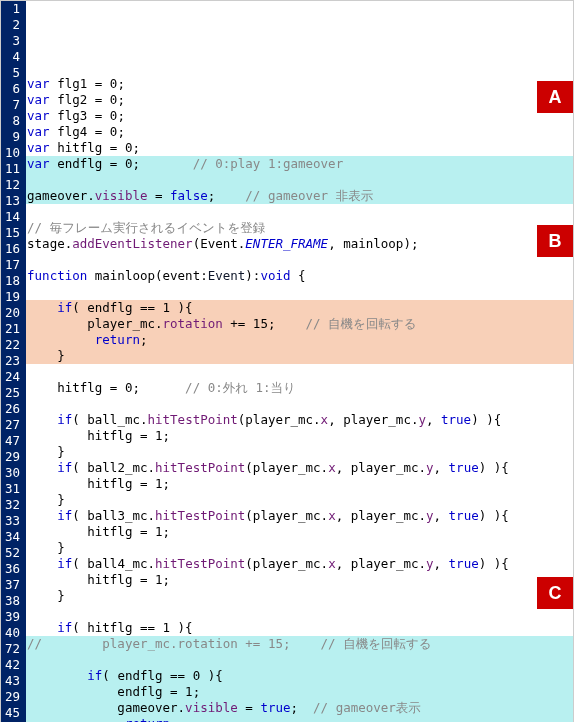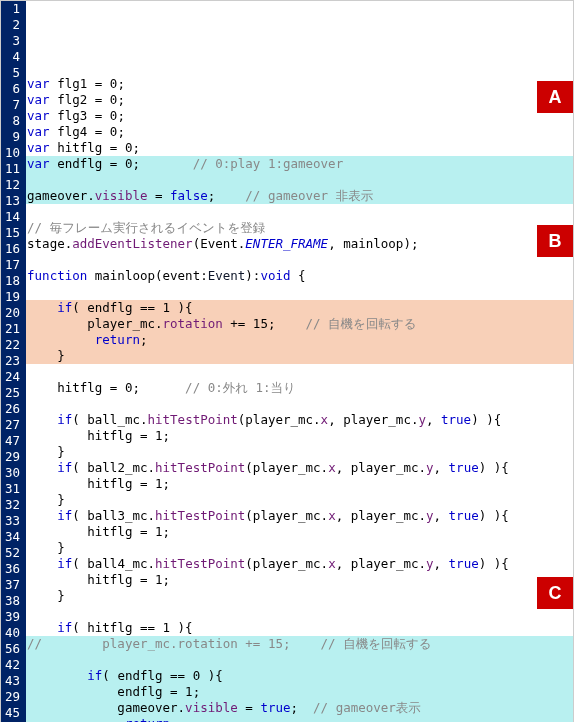--- a/index.html
+++ b/index.html
@@ -98,21 +98,21 @@
       <div class="line">31</div>
       <div class="line">32</div>
       <div class="line">33</div>
       <div class="line">34</div>
       <div class="line">52</div>
       <div class="line">36</div>
       <div class="line">37</div>
       <div class="line">38</div>
       <div class="line">39</div>
       <div class="line">40</div>
-      <div class="line">56</div>
+      <div class="line">72</div>
       <div class="line">42</div>
       <div class="line">43</div>
       <div class="line">29</div>
       <div class="line">45</div>
     </div>
   <div class="code" id="code">
     <div class="badge badge-a">A</div>
     <div class="badge badge-b">B</div>
     <div class="badge badge-c">C</div>
   <div class="line"><span class="kw">var </span><span class="name">flg1 = 0;</span></div><div class="line"><span class="kw">var </span><span class="name">flg2 = 0;</span></div><div class="line"><span class="kw">var </span><span class="name">flg3 = 0;</span></div><div class="line"><span class="kw">var </span><span class="name">flg4 = 0;</span></div><div class="line"><span class="kw">var </span><span class="name">hitflg = 0;</span></div><div class="line hl-cyan"><span class="kw">var </span><span class="name">endflg = 0;       </span><span class="cmnt">// 0:play 1:gameover</span></div><div class="line hl-cyan"></div><div class="line hl-cyan"><span class="name">gameover.</span><span class="method">visible</span><span class="op"> = </span><span class="kw">false</span><span class="name">;    </span><span class="cmnt">// gameover 非表示</span></div><div class="line"></div><div class="line"><span class="cmnt">// 毎フレーム実行されるイベントを登録</span></div><div class="line"><span class="name">stage.</span><span class="method">addEventListener</span><span class="name">(Event.</span><span class="prop">ENTER_FRAME</span><span class="name">, mainloop);</span></div><div class="line"></div><div class="line"><span class="kw">function </span><span class="name">mainloop(event:</span><span class="typ">Event</span><span class="name">):</span><span class="kw">void</span><span class="name"> {</span></div><div class="line"></div><div class="line hl-orange"><span class="name">    </span><span class="kw">if</span><span class="name">( endflg == 1 ){</span></div><div class="line hl-orange"><span class="name">        player_mc.</span><span class="method">rotation</span><span class="name"> += 15;    </span><span class="cmnt">// 自機を回転する</span></div><div class="line hl-orange"><span class="name">         </span><span class="kw">return</span><span class="name">;</span></div><div class="line hl-orange"><span class="name">    }</span></div><div class="line"></div><div class="line"><span class="name">    hitflg = 0;      </span><span class="cmnt">// 0:外れ 1:当り</span></div><div class="line"></div><div class="line"><span class="name">    </span><span class="kw">if</span><span class="name">( ball_mc.</span><span class="method">hitTestPoint</span><span class="name">(player_mc.</span><span class="method">x</span><span class="name">, player_mc.</span><span class="method">y</span><span class="name">, </span><span class="kw">true</span><span class="name">) ){</span></div><div class="line"><span class="name">        hitflg = 1;</span></div><div class="line"><span class="name">    }</span></div><div class="line"><span class="name">    </span><span class="kw">if</span><span class="name">( ball2_mc.</span><span class="method">hitTestPoint</span><span class="name">(player_mc.</span><span class="method">x</span><span class="name">, player_mc.</span><span class="method">y</span><span class="name">, </span><span class="kw">true</span><span class="name">) ){</span></div><div class="line"><span class="name">        hitflg = 1;</span></div><div class="line"><span class="name">    }</span></div><div class="line"><span class="name">    </span><span class="kw">if</span><span class="name">( ball3_mc.</span><span class="method">hitTestPoint</span><span class="name">(player_mc.</span><span class="method">x</span><span class="name">, player_mc.</span><span class="method">y</span><span class="name">, </span><span class="kw">true</span><span class="name">) ){</span></div><div class="line"><span class="name">        hitflg = 1;</span></div><div class="line"><span class="name">    }</span></div><div class="line"><span class="name">    </span><span class="kw">if</span><span class="name">( ball4_mc.</span><span class="method">hitTestPoint</span><span class="name">(player_mc.</span><span class="method">x</span><span class="name">, player_mc.</span><span class="method">y</span><span class="name">, </span><span class="kw">true</span><span class="name">) ){</span></div><div class="line"><span class="name">        hitflg = 1;</span></div><div class="line"><span class="name">    }</span></div><div class="line"></div><div class="line"><span class="name">    </span><span class="kw">if</span><span class="name">( hitflg == 1 ){</span></div><div class="line hl-cyan"><span class="cmnt">//        player_mc.rotation += 15;    // 自機を回転する</span></div><div class="line hl-cyan"></div><div class="line hl-cyan"><span class="name">        </span><span class="kw">if</span><span class="name">( endflg == 0 ){</span></div><div class="line hl-cyan"><span class="name">            endflg = 1;</span></div><div class="line hl-cyan"><span class="name">            gameover.</span><span class="method">visible</span><span class="op"> = </span><span class="kw">true</span><span class="name">;  </span><span class="cmnt">// gameover表示</span></div><div class="line hl-cyan"><span class="name">             </span><span class="kw">return</span><span class="name">;</span></div></div>

